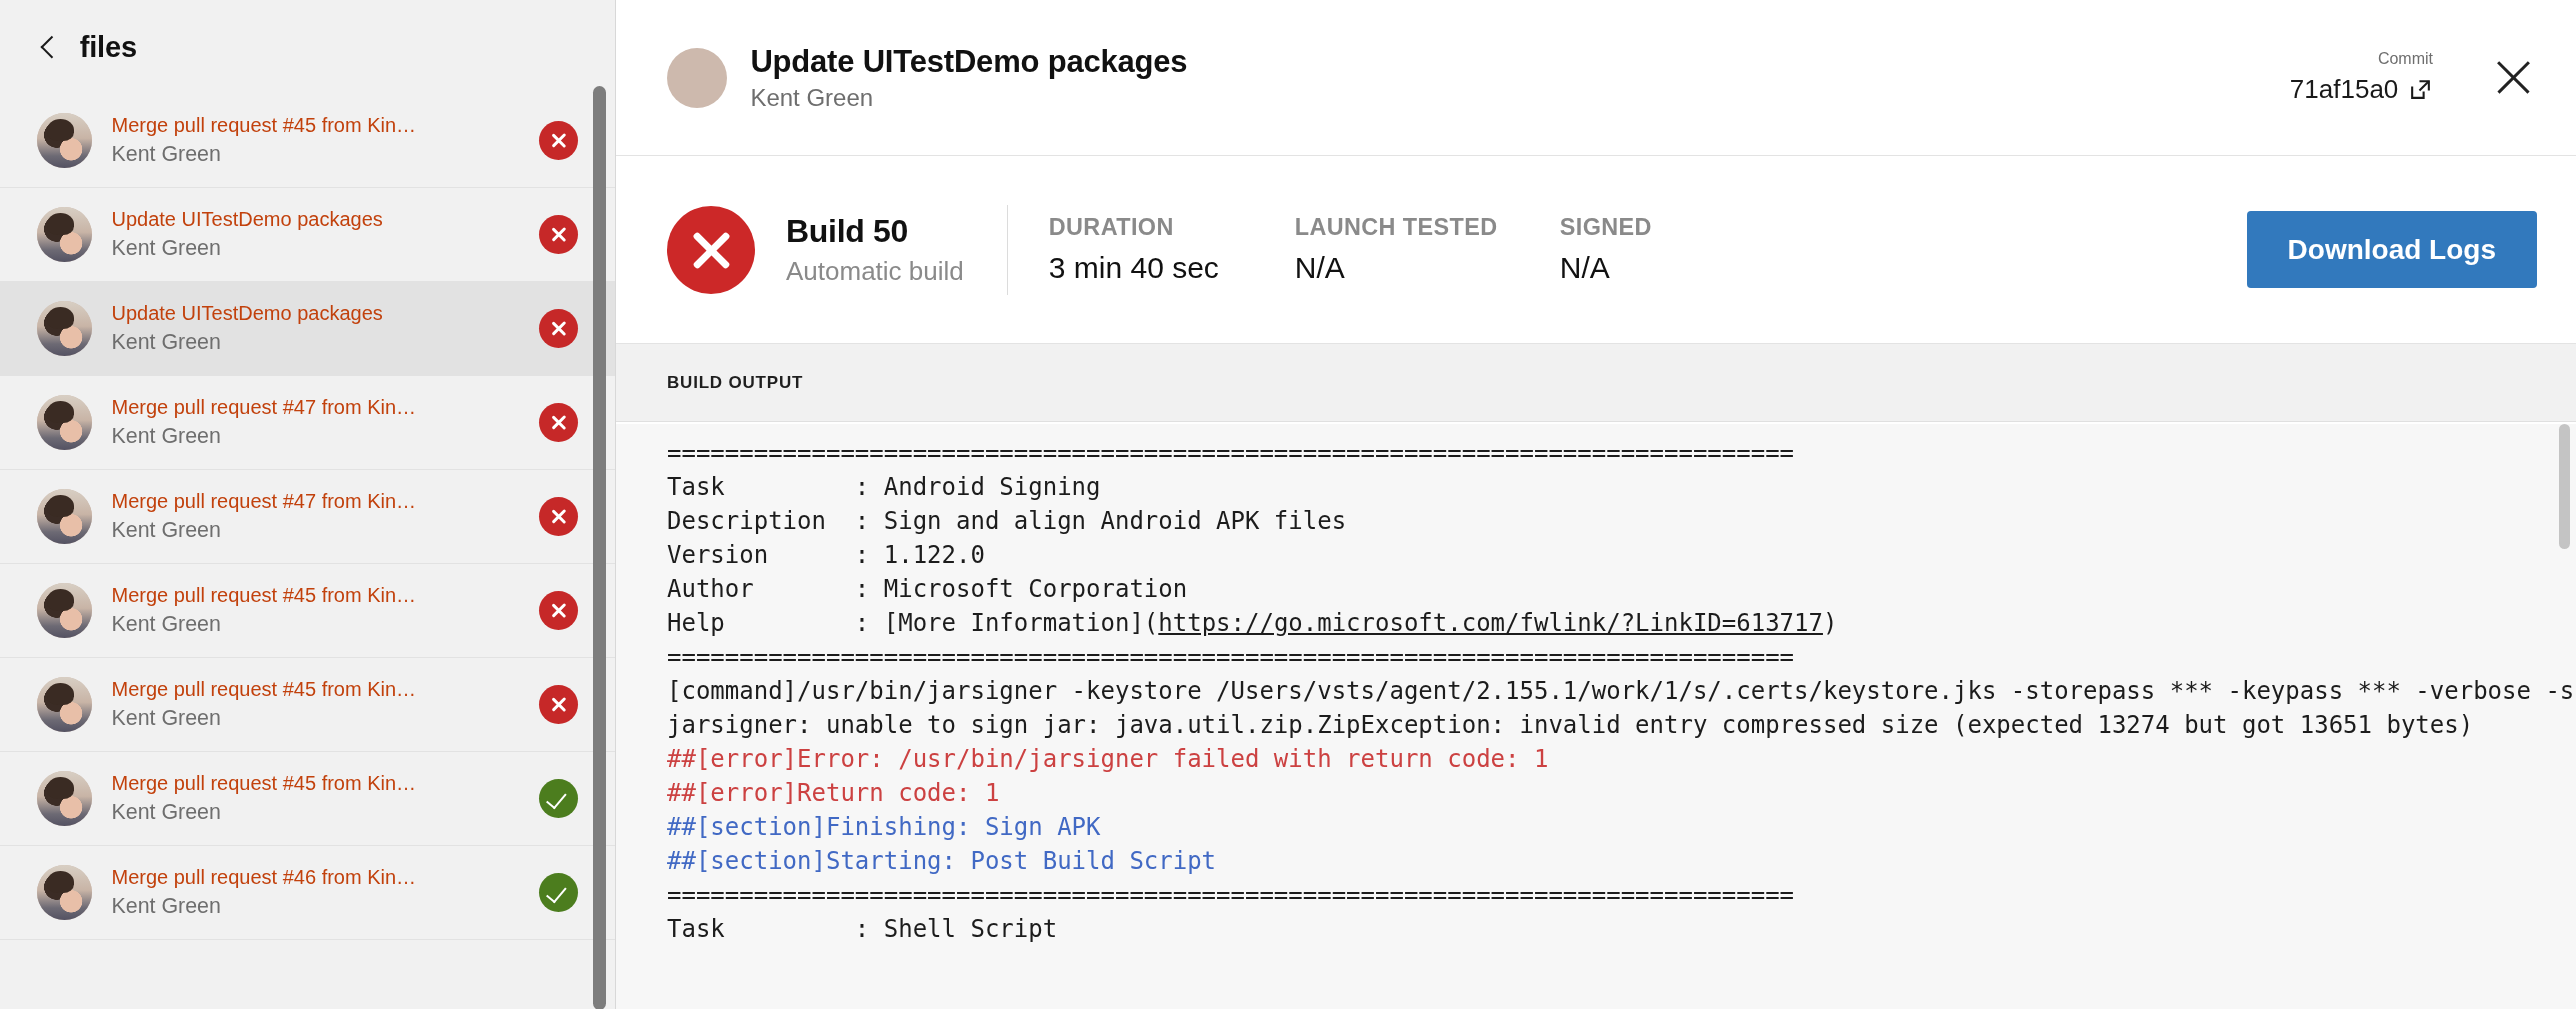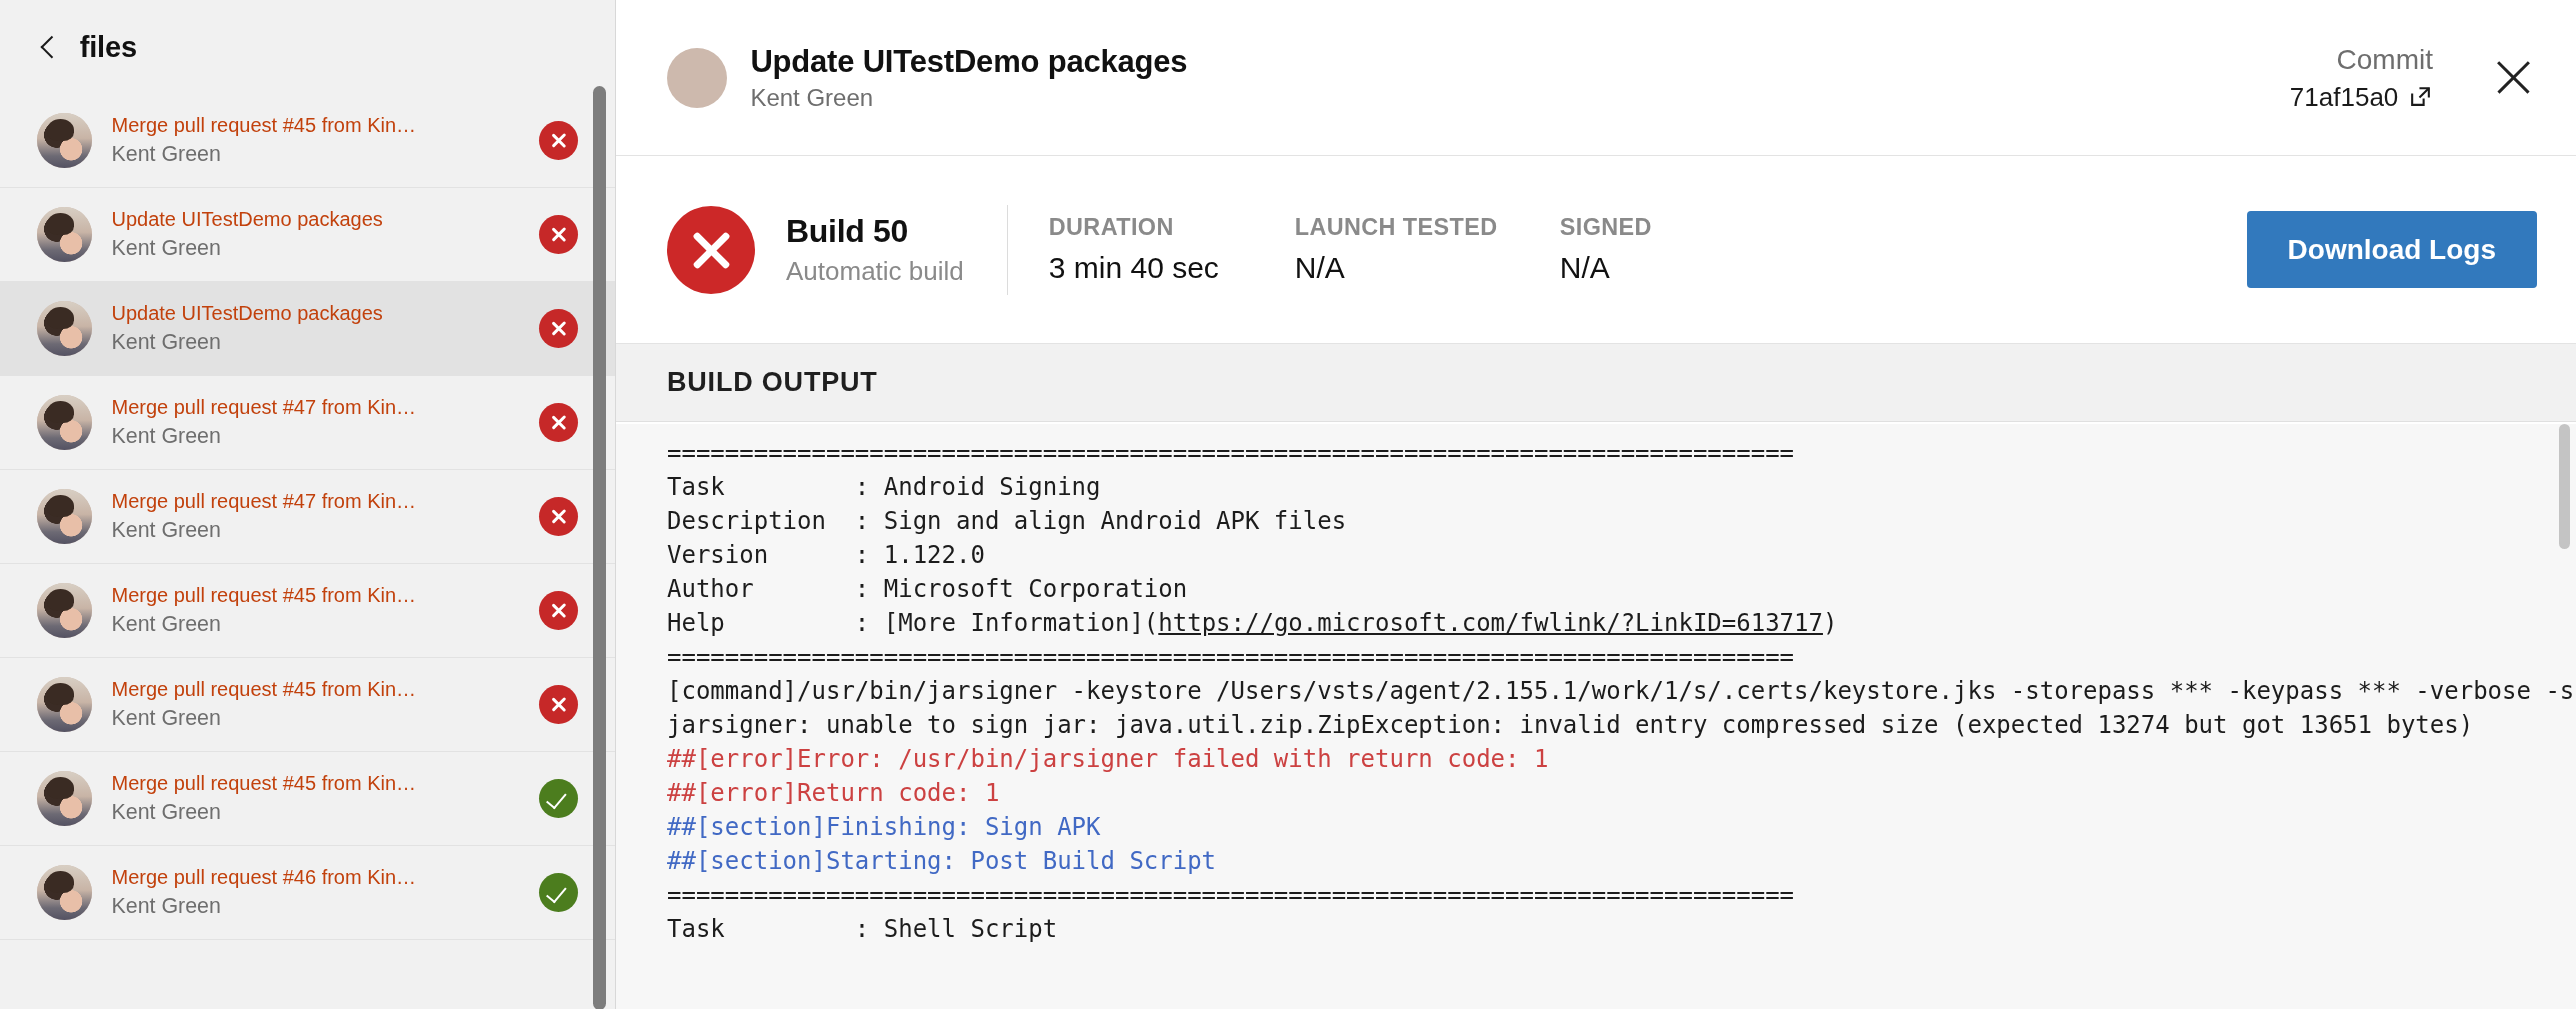--- a/index.html
+++ b/index.html
@@ -183,21 +183,21 @@
     color: #6e6e6e;
     margin-top: 3.9px;
     line-height: 1.2;
   }
   .commit-meta {
     text-align: right;
     margin-right: 57px;
     flex: 0 0 auto;
   }
   .commit-meta-label {
-    font-size: 28px;
+    font-size: 16px;
     color: #6e6e6e;
     line-height: 1.25;
   }
   .commit-meta-value {
     font-size: 26px;
     color: #1a1a1a;
     line-height: 1.25;
     margin-top: 3.9px;
     display: flex;
     align-items: center;
@@ -304,21 +304,21 @@
   
   .output-header {
     height: 78px;
     background: #f1f1f1;
     border-bottom: 1px solid #e0e0e0;
     display: flex;
     align-items: center;
     padding-left: 51px;
   }
   .output-header-text {
-    font-size: 27px;
+    font-size: 17px;
     font-weight: bold;
     color: #1f1f1f;
     letter-spacing: 0.8px;
   }
 
   .log-pane {
     position: absolute;
     left: 0; right: 0;
     top: 424px; bottom: 0;
     background: #f7f7f7;

